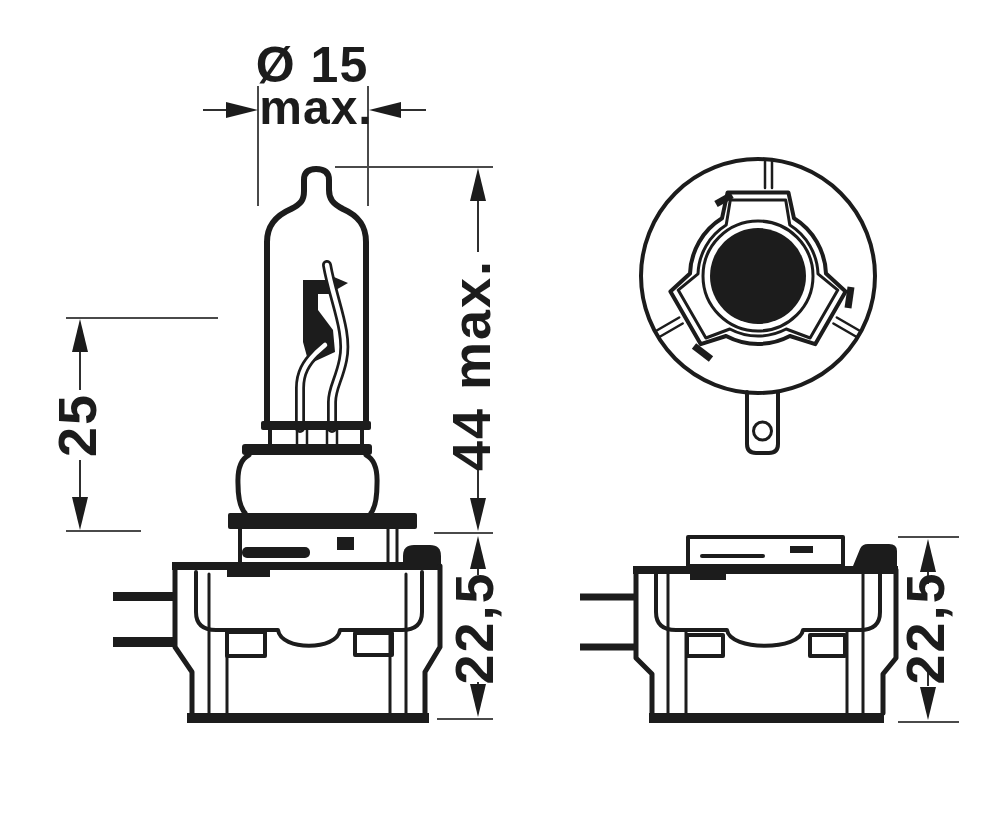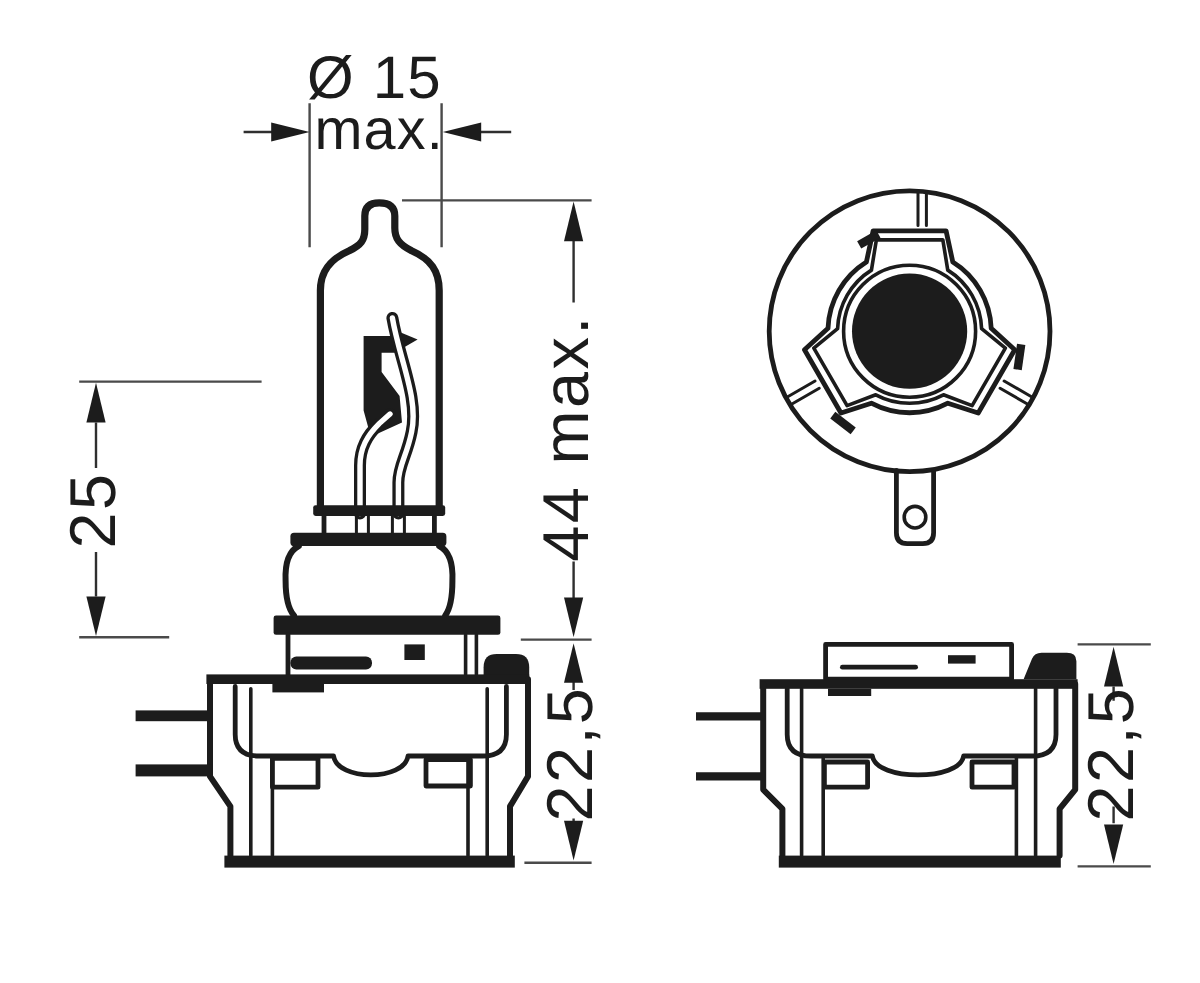--- a/index.html
+++ b/index.html
@@ -6,20 +6,21 @@
     margin: 0;
     padding: 0;
     background: #ffffff;
   }
   .canvas-wrap {
     position: relative;
     width: 1000px;
     height: 819px;
     background: #ffffff;
     font-family: "Liberation Sans", sans-serif;
+    font-weight: bold;
   }
   svg { display: block; }
   text {
     font-family: "Liberation Sans", sans-serif;
     fill: #1c1c1c;
   }
   .dim-label { font-size: 54px; letter-spacing: 2px; }
   .dim-label-h1 { font-size: 50px; letter-spacing: 1px; }
   .dim-label-h2 { font-size: 48px; letter-spacing: 1px; }
   .outline  { stroke: #1c1c1c; fill: none; stroke-linejoin: round; stroke-linecap: round; }

